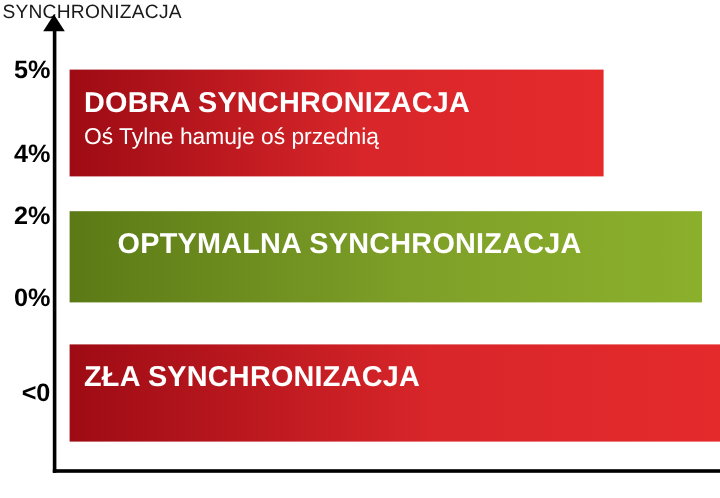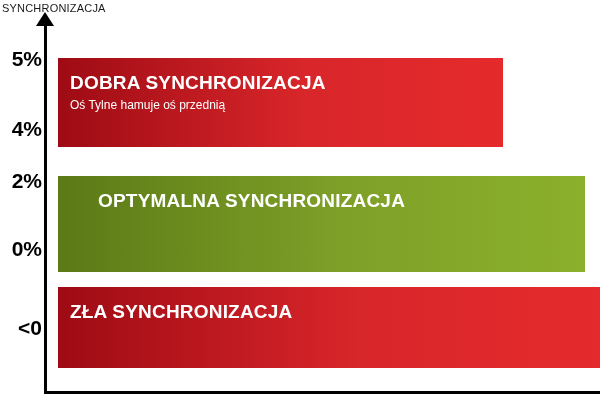--- a/index.html
+++ b/index.html
@@ -17,21 +17,21 @@
     position: relative;
     width: 600px;
     height: 415px;
   }
 
   
   .axis-title {
     position: absolute;
     left: 2px;
     top: 2px;
-    font-size: 11px;
+    font-size: 16px;
     letter-spacing: 0.2px;
     color: #1a1a1a;
     white-space: nowrap;
   }
 
   
   .axis-line {
     position: absolute;
     left: 44px;
     top: 22px;
@@ -78,43 +78,43 @@
 
   
   .bar {
     position: absolute;
     left: 58px;
     box-sizing: border-box;
     padding: 14px 0 0 12px;
     color: #ffffff;
   }
   .bar-title {
-    font-size: 19px;
+    font-size: 24px;
     font-weight: bold;
     letter-spacing: 0.2px;
     line-height: 1.15;
     margin: 0 0 4px 0;
   }
   .bar-sub {
-    font-size: 12px;
+    font-size: 19px;
     font-weight: normal;
     line-height: 1.2;
     margin: 0;
   }
 
   .bar-good {
     top: 58px;
     width: 445px;
     height: 89px;
     background: linear-gradient(to right, #9e0b14 0%, #d8262a 55%, #e52a2c 100%);
   }
   .bar-opt {
     top: 176px;
     width: 527px;
-    height: 96px;
+    height: 76px;
     background: linear-gradient(to right, #5b7a16 0%, #7fa028 55%, #8bb02c 100%);
     padding-left: 40px;
   }
   .bar-bad {
     top: 287px;
     width: 546px;
     height: 81px;
     background: linear-gradient(to right, #9e0b14 0%, #d8262a 55%, #e52a2c 100%);
   }
 </style>

